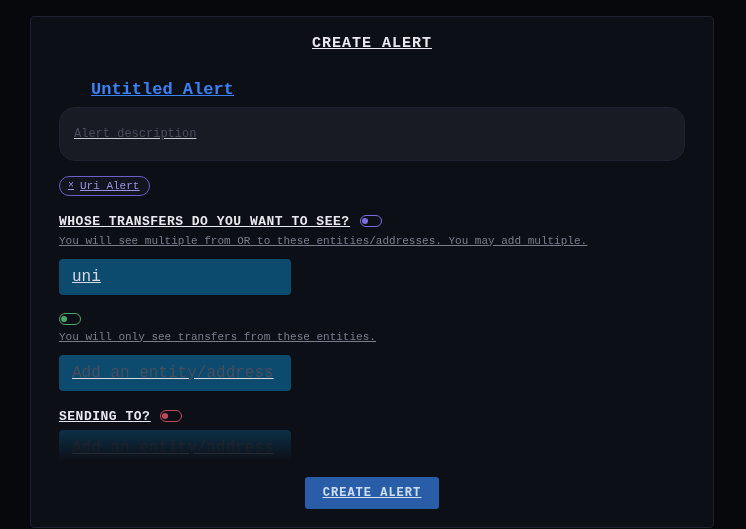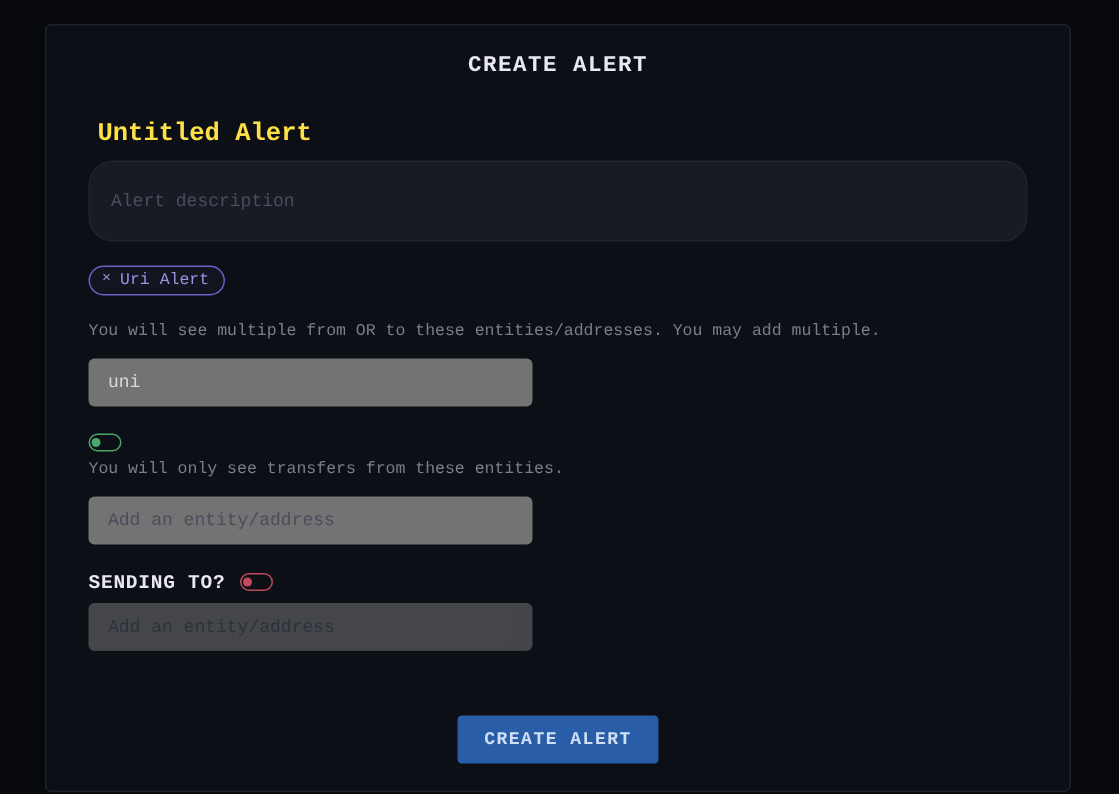--- a/index.html
+++ b/index.html
@@ -1,15 +1,15 @@
 <!DOCTYPE html>
 <html><head>
   <meta charset="utf-8">
   <style>
-    * { box-sizing: border-box; margin: 0; padding: 0; }
+    * { box-sizing: border-box; margin: 0; padding: 0; text-decoration: underline; }
     body {
       background: #07080c;
       font-family: 'Courier New', monospace;
       width: 746px;
       height: 529px;
       overflow: hidden;
       color: #d0d0d8;
     }
     .modal {
       position: absolute;
@@ -31,24 +31,25 @@
       font-size: 15px;
       padding: 18px 0 8px;
     }
     .modal-body {
       flex: 1;
       padding: 8px 28px 0;
       overflow: hidden;
       position: relative;
     }
     .alert-title {
-      color: #fde047;
+      color: #3b82f6;
       font-size: 17px;
       font-weight: bold;
       padding: 12px 6px 8px;
+      margin-left: 26px;
     }
     .desc-input {
       width: 100%;
       background: #181a24;
       border: 1px solid #20232f;
       border-radius: 16px;
       padding: 19px 14px;
       color: #c8c8d0;
       font-family: inherit;
       font-size: 12px;
@@ -104,28 +105,28 @@
     }
     .toggle.purple::after { background: #7a6de0; }
     .toggle.green::after  { background: #4aa86a; }
     .toggle.red::after    { background: #c04a5a; }
     .section-desc {
       color: #7a7e8c;
       font-size: 11px;
       margin-bottom: 12px;
     }
     .entity-input {
-      width: 296px;
-      background: #737373;
+      width: 232px;
+      background: #0c4a6e;
       border: none;
       border-radius: 4px;
       padding: 9px 13px;
       color: #d8d8e0;
       font-family: inherit;
-      font-size: 12px;
+      font-size: 16px;
       outline: none;
     }
     .entity-input::placeholder { color: #4a4e5c; }
     .fade {
       position: absolute;
       left: 0; right: 0; bottom: 0;
       height: 30px;
       background: linear-gradient(to bottom, rgba(13,15,22,0), #0d0f16);
       pointer-events: none;
     }
@@ -159,20 +160,24 @@
     <input type="text" class="desc-input" placeholder="Alert description" style="">
 
     <div class="chip-row">
       <span class="chip">
         <span class="x">×</span>
         <span>Uri Alert</span>
       </span>
     </div>
 
     <div class="section">
+      <div class="section-head">
+        <h3>WHOSE TRANSFERS DO YOU WANT TO SEE?</h3>
+        <span class="toggle purple"></span>
+      </div>
       <div class="section-desc">You will see multiple from OR to these entities/addresses. You may add multiple.</div>
       <input type="text" class="entity-input" placeholder="Add an entity/address" value="uni" style="">
     </div>
 
     <div class="section">
       <div class="section-head">
         <span class="toggle green"></span>
       </div>
       <div class="section-desc">You will only see transfers from these entities.</div>
       <input type="text" class="entity-input" placeholder="Add an entity/address" style="">

